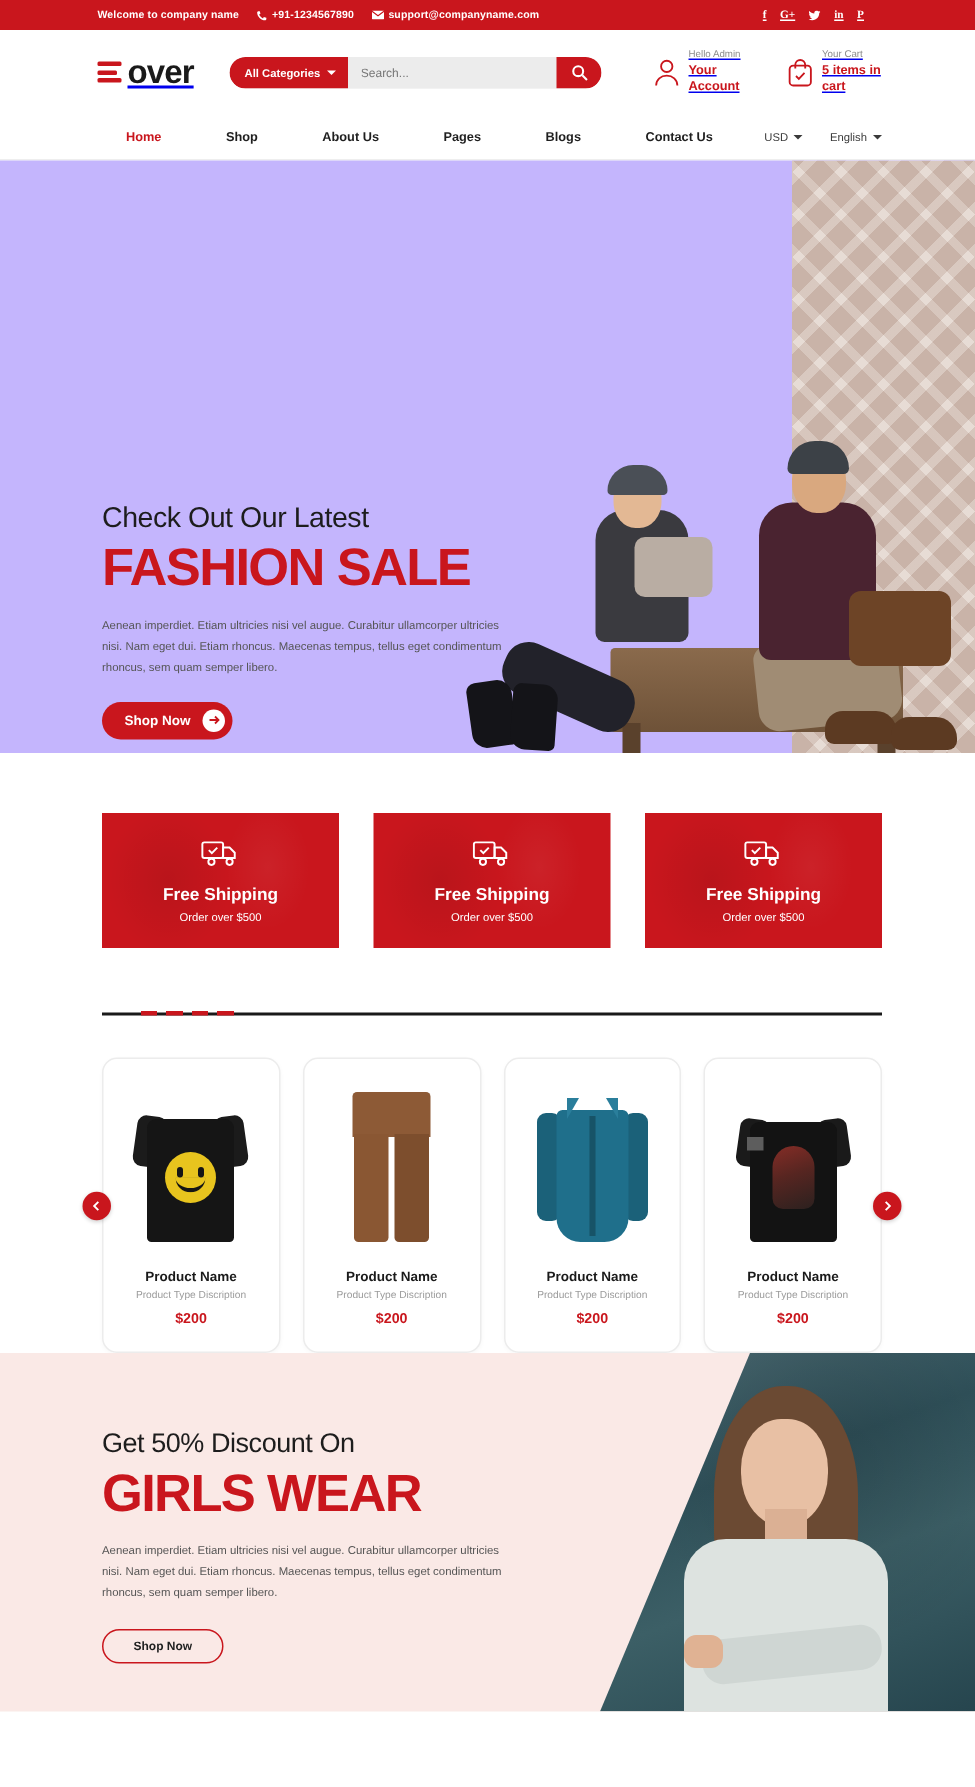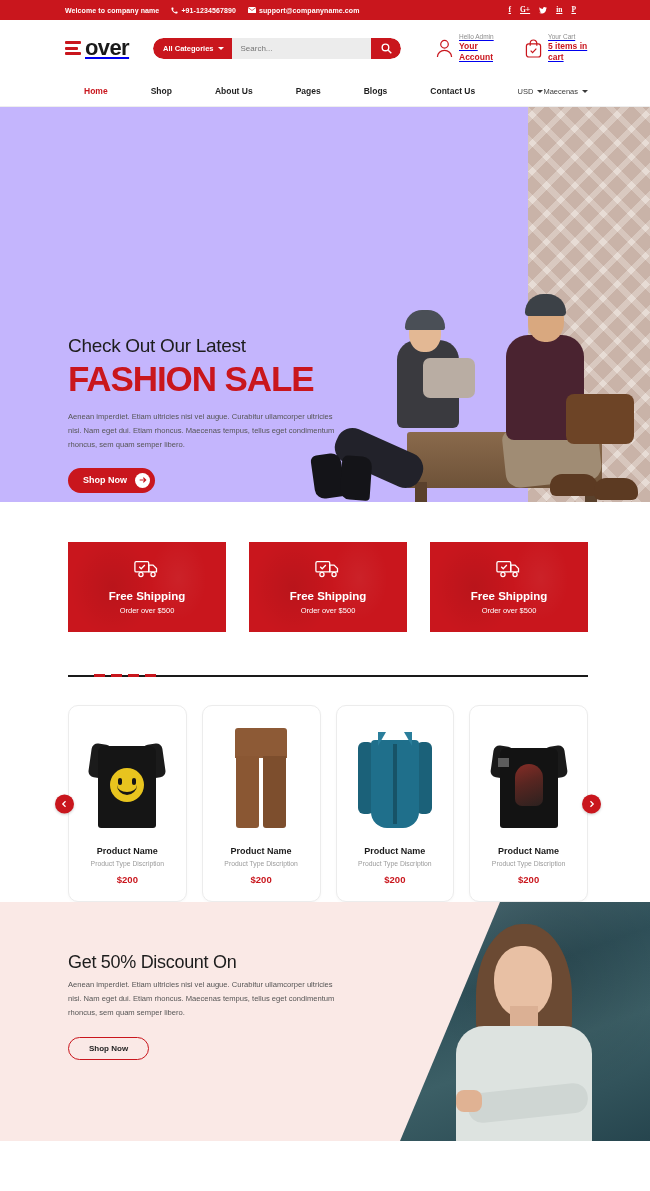--- a/index.html
+++ b/index.html
@@ -135,21 +135,21 @@
   .nav-link {
     font-size: 8.5px;
     font-weight: bold;
     color: #1f1f1f;
     text-decoration: none;
     white-space: nowrap;
     padding-left: 19px;
   }
   .nav-link.active { color: #c9161d; }
   .nav-spacer { flex: 1; }
-  .nav-right { display: flex; align-items: center; }
+  .nav-right { display: flex; align-items: center; gap: 18px; }
   .nav-sel {
     font-size: 7.5px;
     color: #3a3a3a;
     display: flex;
     align-items: center;
     gap: 4px;
     font-weight: 500;
   }
   .nav-sel .caret { border-top-color: #3a3a3a; }
 
@@ -723,21 +723,21 @@
     <a class="nav-link" href="#">Blogs</a>
     <a class="nav-link" href="#">Contact Us</a>
   </div>
   <div class="nav-spacer"></div>
   <div class="nav-right">
     <div class="nav-sel">
       <span>USD</span>
       <span class="caret"></span>
     </div>
     <div class="nav-sel">
-      <span>Maecenas</span>
+      <span>English</span>
       <span class="caret"></span>
     </div>
   </div>
 </div>
 
 <div class="hero">
   <div class="hero-pattern"></div>
 
   <div class="hero-photo">
     <div class="hp bench"></div>
@@ -905,16 +905,17 @@
   <div class="promo-woman">
     <span class="pw pw-hair"></span>
     <span class="pw pw-face"></span>
     <span class="pw pw-neck"></span>
     <span class="pw pw-body"></span>
     <span class="pw pw-arm"></span>
     <span class="pw pw-hand"></span>
   </div>
   <div class="promo-content">
     <div class="promo-sub">Get 50% Discount On</div>
+    <div class="promo-title">GIRLS WEAR</div>
     <div class="promo-desc">Aenean imperdiet. Etiam ultricies nisi vel augue. Curabitur ullamcorper ultricies nisi. Nam eget dui. Etiam rhoncus. Maecenas tempus, tellus eget condimentum rhoncus, sem quam semper libero.</div>
     <button class="btn-outline">Shop Now</button>
   </div>
 </div>
 
 </body></html>

